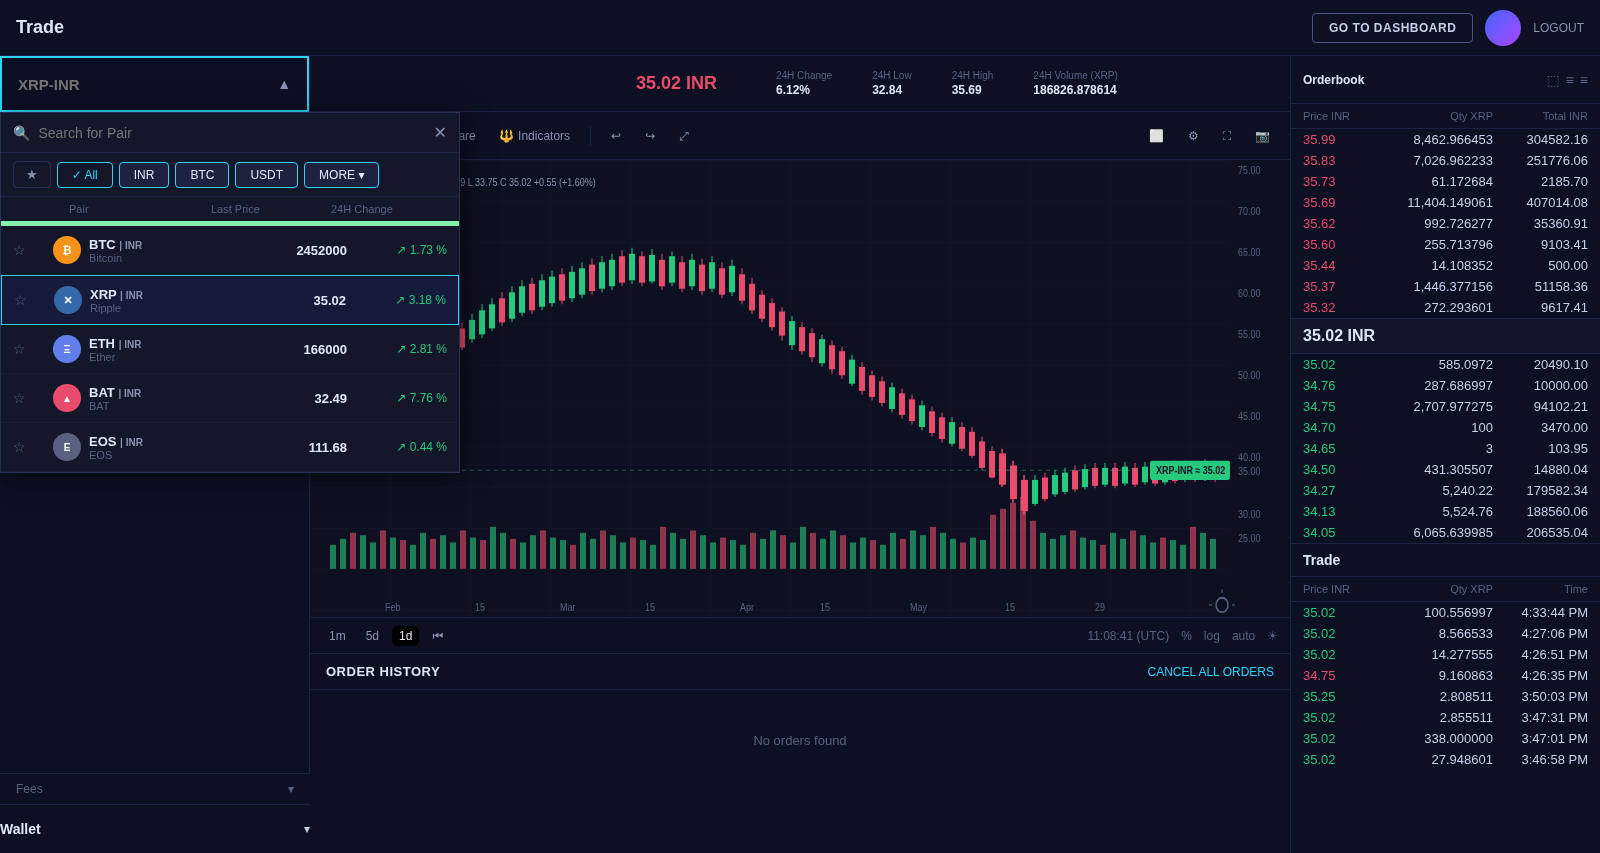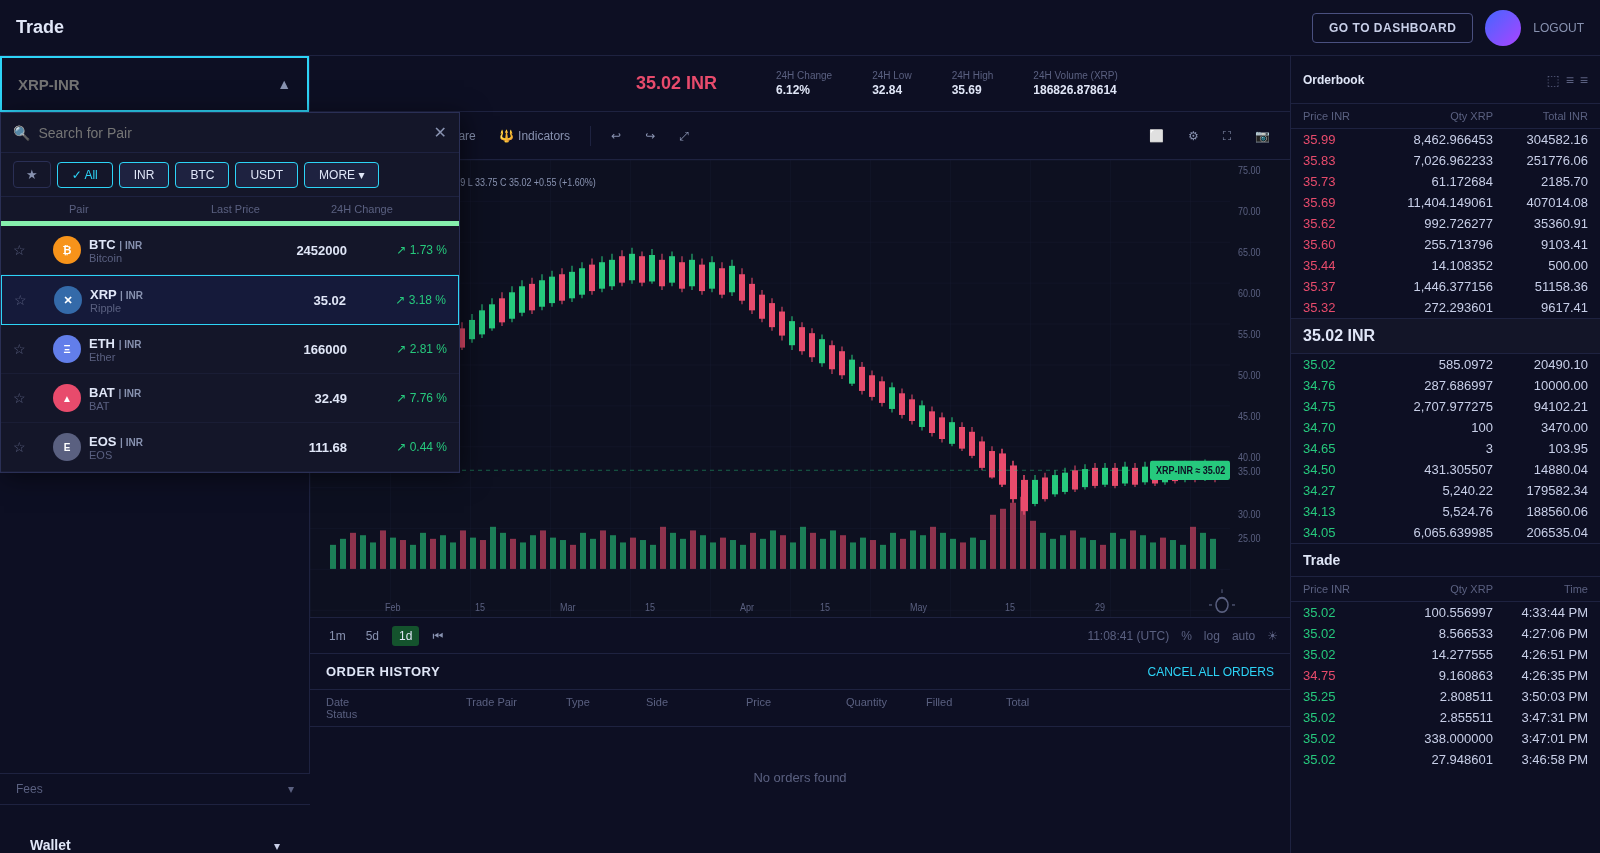--- a/index.html
+++ b/index.html
@@ -234,21 +234,21 @@
       align-items: center;
       padding: 0 12px;
       gap: 8px;
       justify-content: space-between;
     }
     .time-btns { display: flex; gap: 6px; }
     .time-btn {
       background: none; border: none; color: #8892b0;
       cursor: pointer; padding: 3px 7px; border-radius: 3px; font-size: 12px;
     }
-    .time-btn.active { background: #14532d; color: #e0e6f7; }
+    .time-btn.active { background: #000000; color: #e0e6f7; border-radius: 6px; }
     .chart-tools-right { display: flex; align-items: center; gap: 12px; color: #5a6080; font-size: 12px; }
 
     
     .order-history {
       height: 200px;
       border-top: 1px solid #1e2240;
       background: #0d0f23;
     }
     .order-history-header {
       height: 36px;
@@ -341,23 +341,23 @@
       flex: 1;
       overflow-y: auto;
       background: #0d0f23;
     }
     .wallet-section {
       border-top: 1px solid #1e2240;
     }
     .wallet-header {
       height: 48px;
       display: flex;
-      align-items: flex-end;
+      align-items: center;
       justify-content: space-between;
-      padding: 0 30px;
+      padding: 0 0;
       cursor: pointer;
     }
     .wallet-title { font-size: 14px; font-weight: 600; color: #e0e6f7; }
 
     
     .chart-svg {
       width: 100%;
       height: 100%;
     }
 
@@ -907,31 +907,20 @@
         <span style="cursor:pointer;">auto</span>
         <span style="cursor:pointer;">☀</span>
       </div>
     </div>
 
     <div class="order-history">
       <div class="order-history-header">
         <span class="order-history-title">ORDER HISTORY</span>
         <button class="cancel-all-btn">CANCEL ALL ORDERS</button>
       </div>
-      <div class="order-table-header">
-        <span>Date</span>
-        <span>Trade Pair</span>
-        <span>Type</span>
-        <span>Side</span>
-        <span>Price</span>
-        <span>Quantity</span>
-        <span>Filled</span>
-        <span>Total</span>
-        <span>Status</span>
-      </div>
       <div class="no-orders">No orders found</div>
     </div>
   </div>
 
   <div class="right-panel">
 
     <div class="orderbook-header">
       <span class="orderbook-title">Orderbook</span>
       <div class="orderbook-icons">
         <span class="ob-icon">⬚</span>

